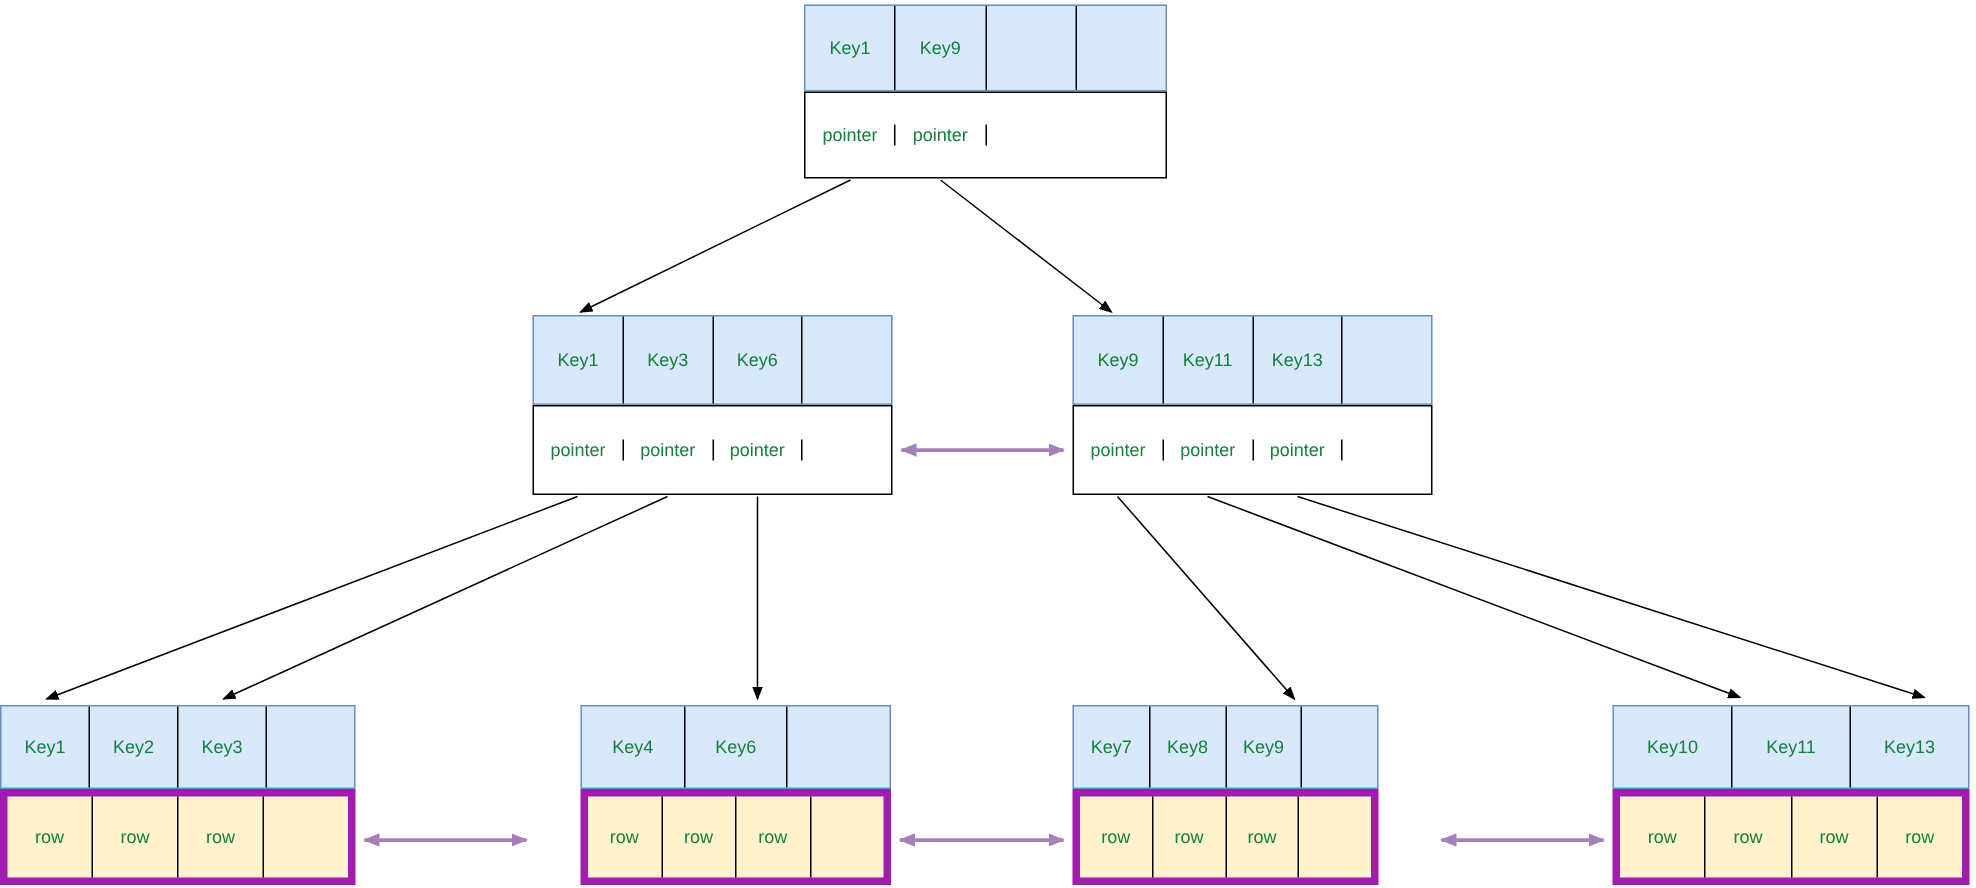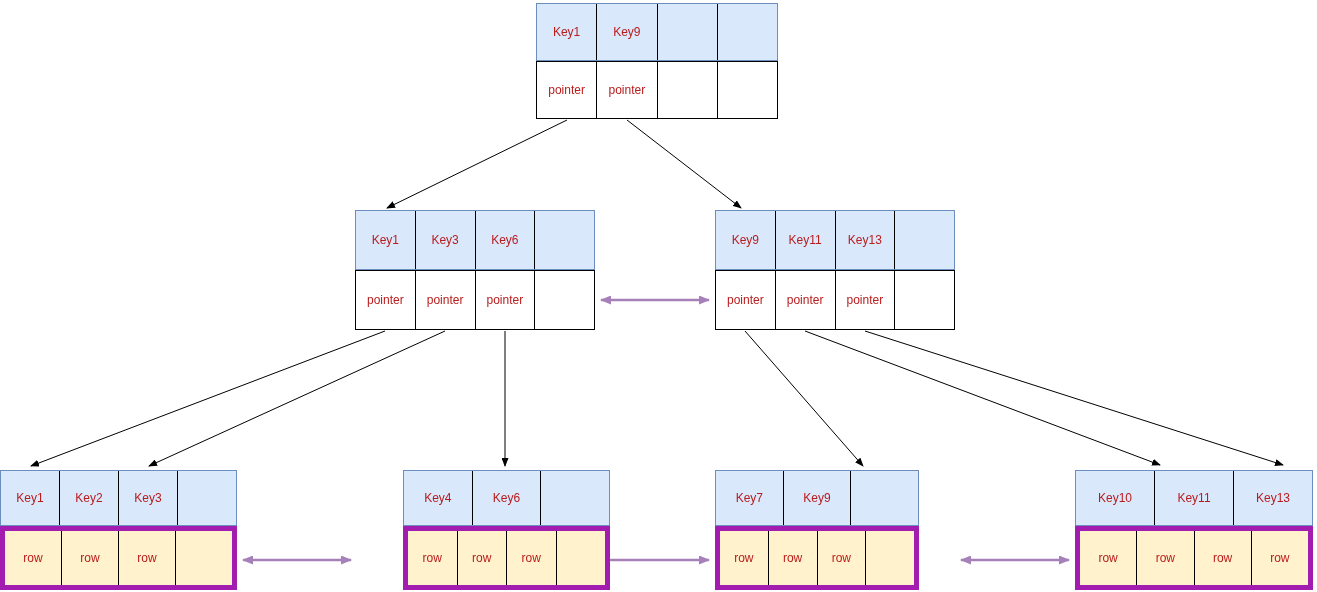--- a/index.html
+++ b/index.html
@@ -22,29 +22,29 @@
     display: flex;
     flex-direction: column;
     box-sizing: border-box;
   }
   .nrow {
     display: flex;
     flex: 1;
     box-sizing: border-box;
   }
   .nrow.keys    { background: #dae8fc; border: 1px solid #6c8ebf; }
-  .nrow.ptrs    { background: #ffffff; border: 1px solid #000000; }
+  .nrow.ptrs    { background: #ffffff; border: 1px solid #000000; align-items: center; }
   .nrow.datarow { background: #fff2cc; border: 5px solid #a21caf; }
   .cell {
     flex: 1;
     display: flex;
     align-items: center;
     justify-content: center;
     font-size: 12px;
-    color: #b91c1c;
+    color: #15803d;
     border-right: 1px solid #000000;
     overflow: hidden;
     white-space: nowrap;
   }
   .cell:last-child { border-right: none; }
   .tree-edge    { stroke: #000000; stroke-width: 1; }
   .sibling-edge { stroke: #a680b8; stroke-width: 2.5; }
 </style>
 </head>
 <body>
@@ -134,37 +134,38 @@
       <div class="cell"></div>
     </div>
     <div class="nrow datarow">
       <div class="cell">row</div>
       <div class="cell">row</div>
       <div class="cell">row</div>
       <div class="cell"></div>
     </div>
   </div>
 
-  <div class="node" style="left:372px; top:470px; width:238px; height:120px;padding-left:31px;">
+  <div class="node" style="left:356px; top:470px; width:238px; height:120px;padding-left:31px;">
     <div class="nrow keys">
       <div class="cell">Key4</div>
       <div class="cell">Key6</div>
       <div class="cell"></div>
     </div>
     <div class="nrow datarow">
       <div class="cell">row</div>
       <div class="cell">row</div>
       <div class="cell">row</div>
       <div class="cell"></div>
     </div>
   </div>
 
   <div class="node" style="left:715px; top:470px; width:204px; height:120px;">
     <div class="nrow keys">
       <div class="cell">Key7</div>
+      <div class="cell">Key8</div>
       <div class="cell">Key9</div>
       <div class="cell"></div>
     </div>
     <div class="nrow datarow">
       <div class="cell">row</div>
       <div class="cell">row</div>
       <div class="cell">row</div>
       <div class="cell"></div>
     </div>
   </div>

